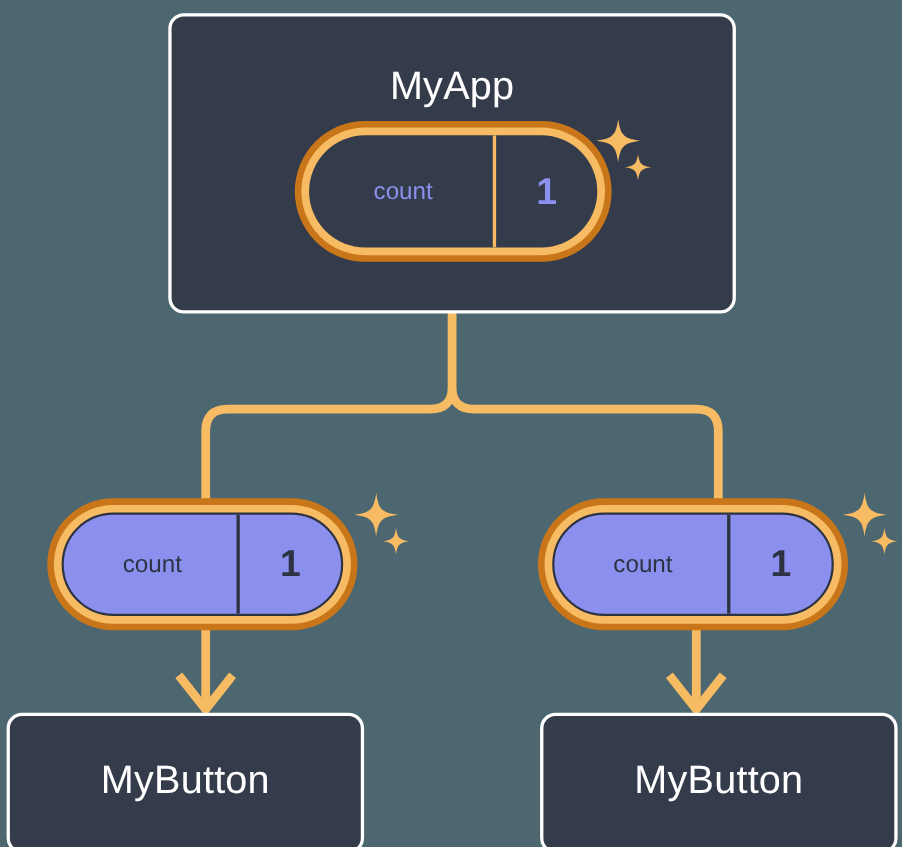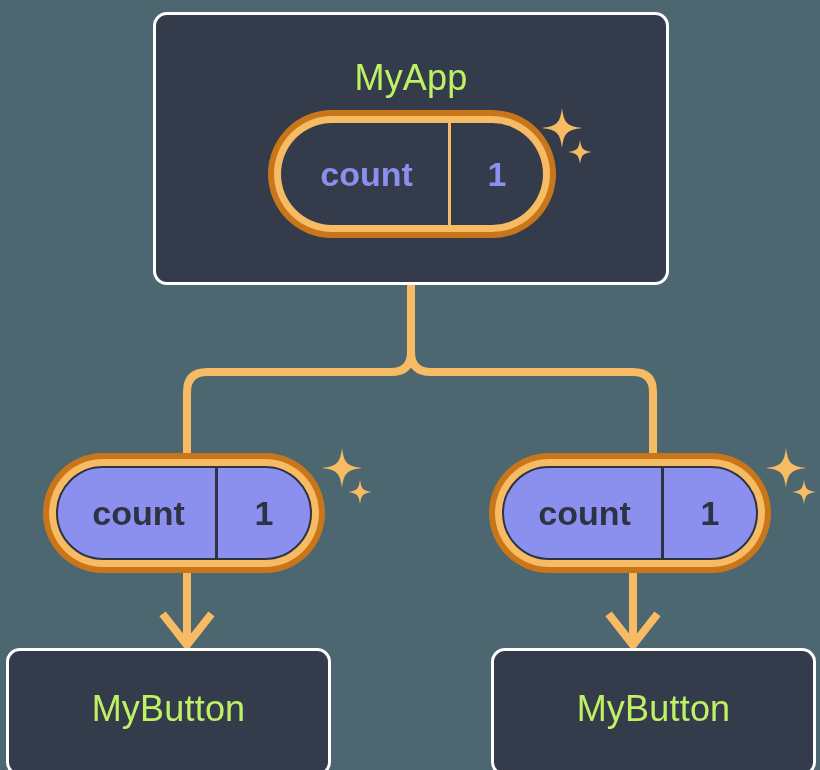--- a/index.html
+++ b/index.html
@@ -31,21 +31,21 @@
     position: absolute;
     box-sizing: border-box;
     background: #343b4a;
     border: 3px solid #ffffff;
     border-radius: 14px;
     display: flex;
     align-items: center;
     justify-content: center;
   }
   .card-title {
-    color: #bef264;
+    color: #ffffff;
     font-size: 36px;
     font-weight: 400;
     letter-spacing: 0.2px;
     white-space: nowrap;
   }
   #card-myapp {
     left: 153px;
     top: 12px;
     width: 516px;
     height: 273px;
@@ -102,22 +102,21 @@
     overflow: hidden;
   }
   .pill-cell {
     display: flex;
     align-items: center;
     justify-content: center;
     white-space: nowrap;
   }
   .pill-key {
     flex: 1 1 auto;
-    font-size: 34px;
-    font-weight: bold;
+    font-size: 22px;
   }
   .pill-val {
     flex: 0 0 auto;
     font-size: 34px;
     font-weight: 700;
   }
 
   
   #pill-myapp {
     left: 268px;

